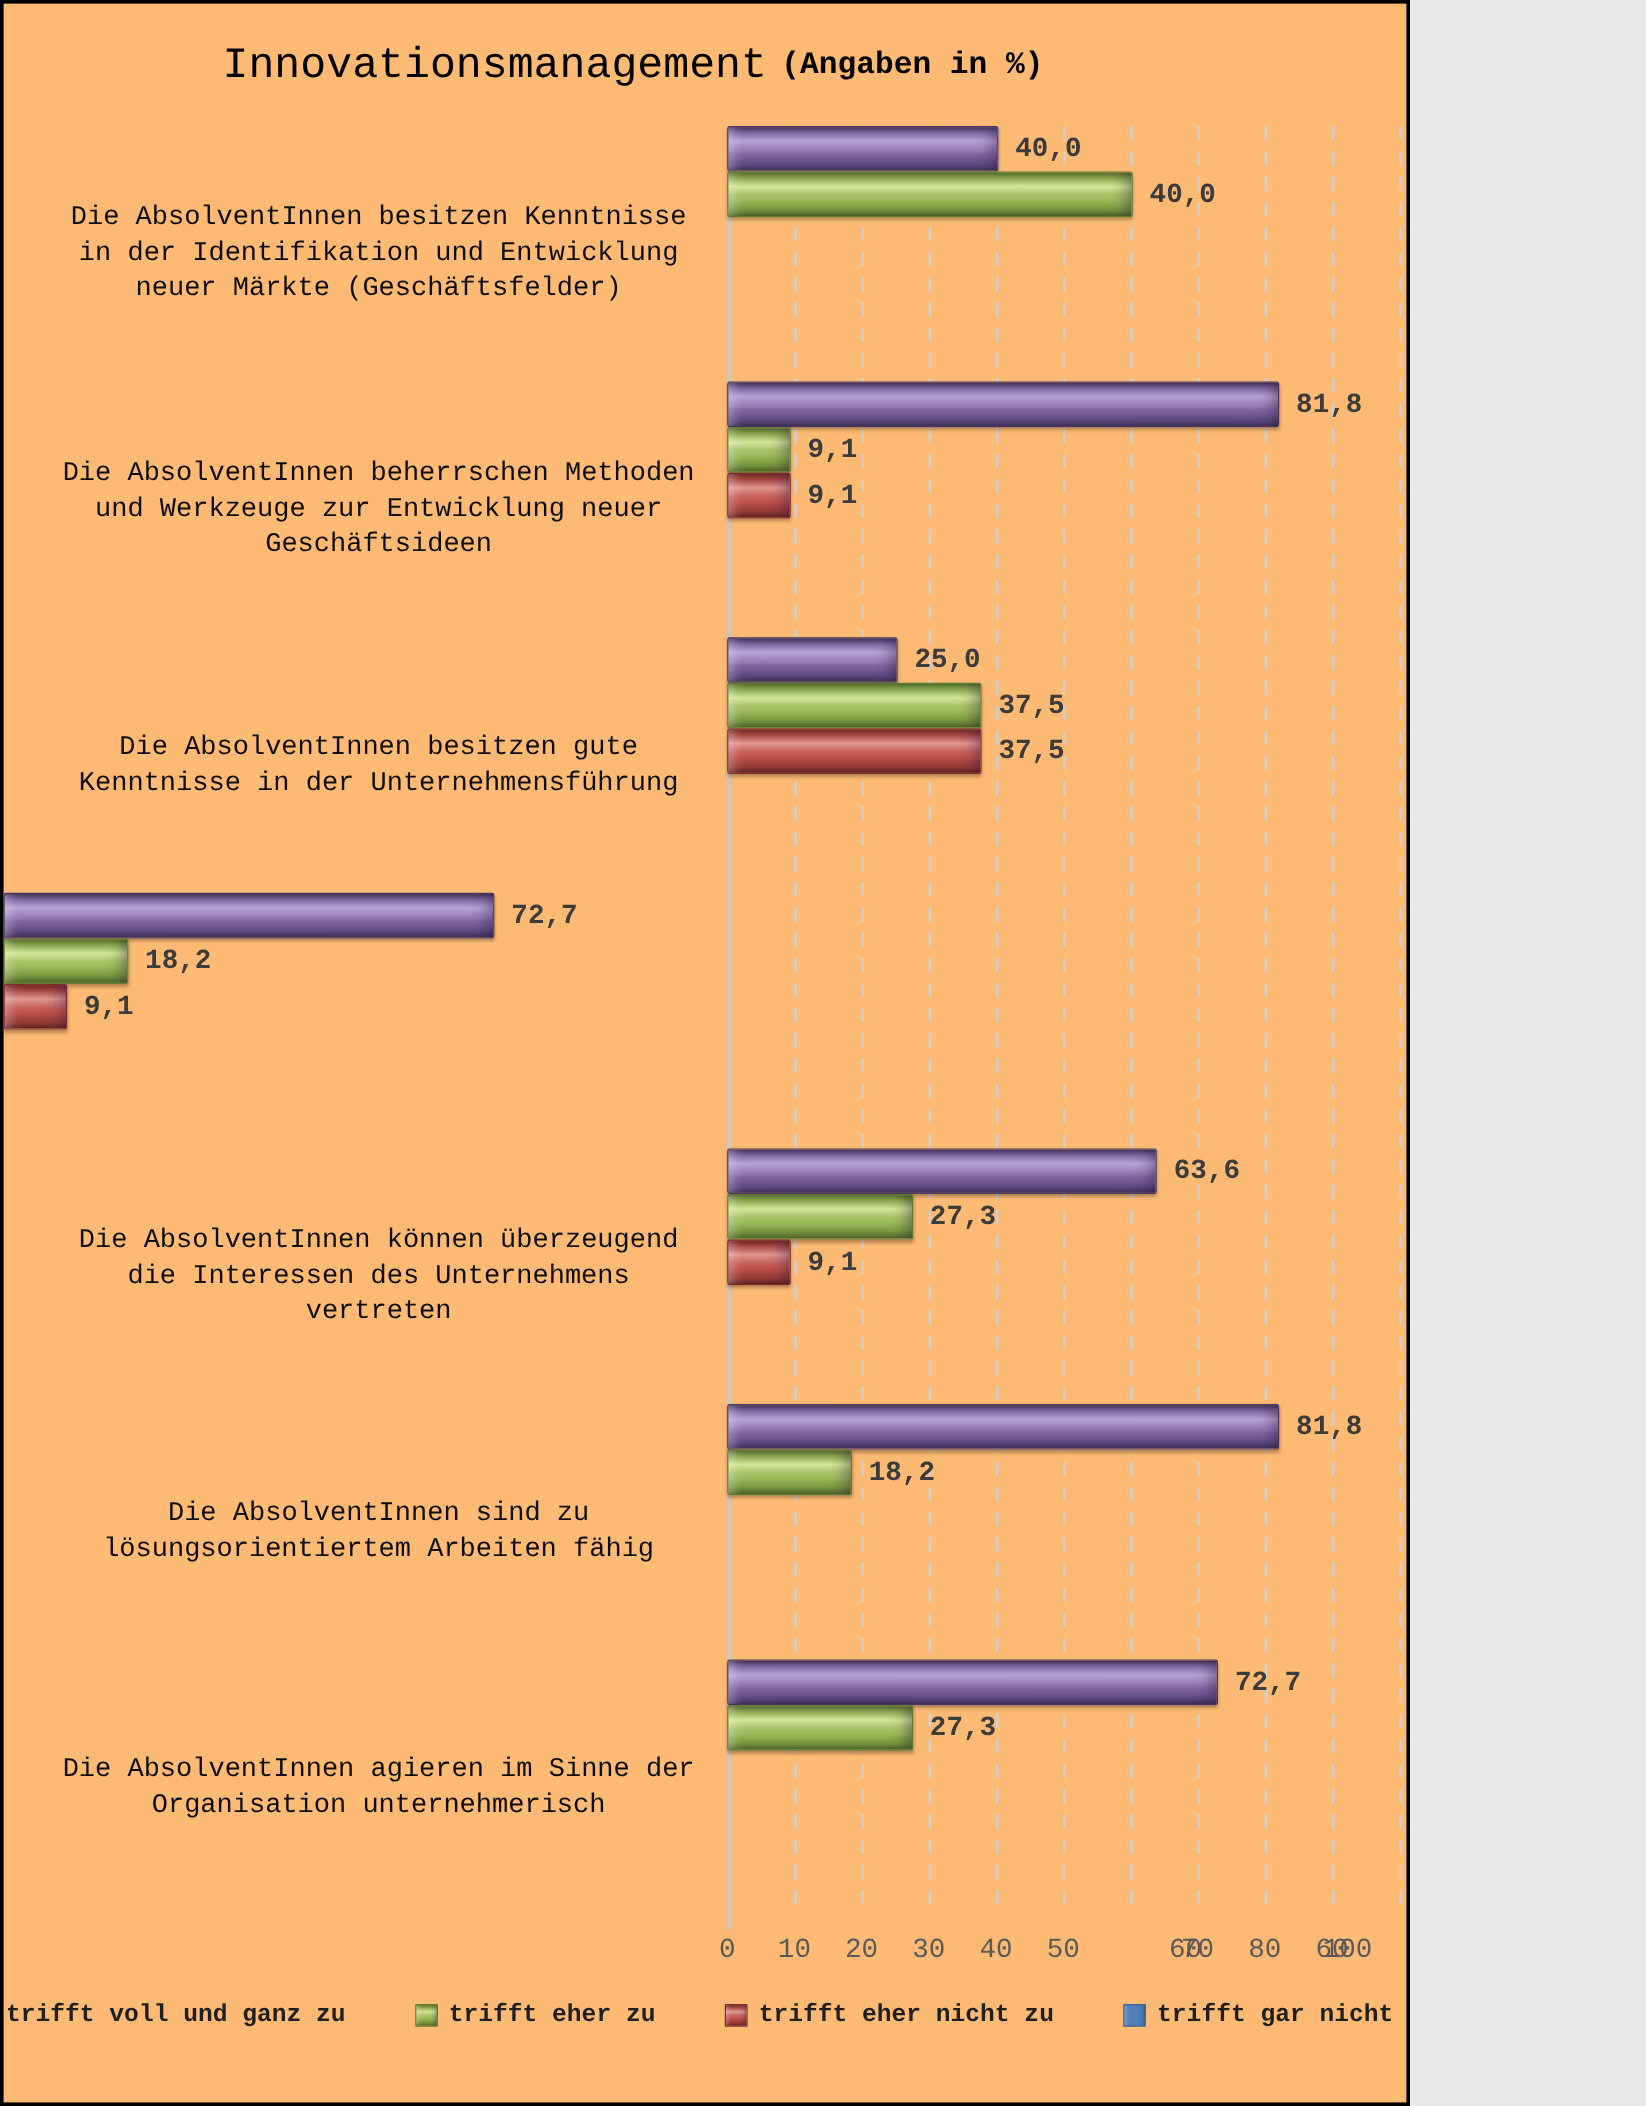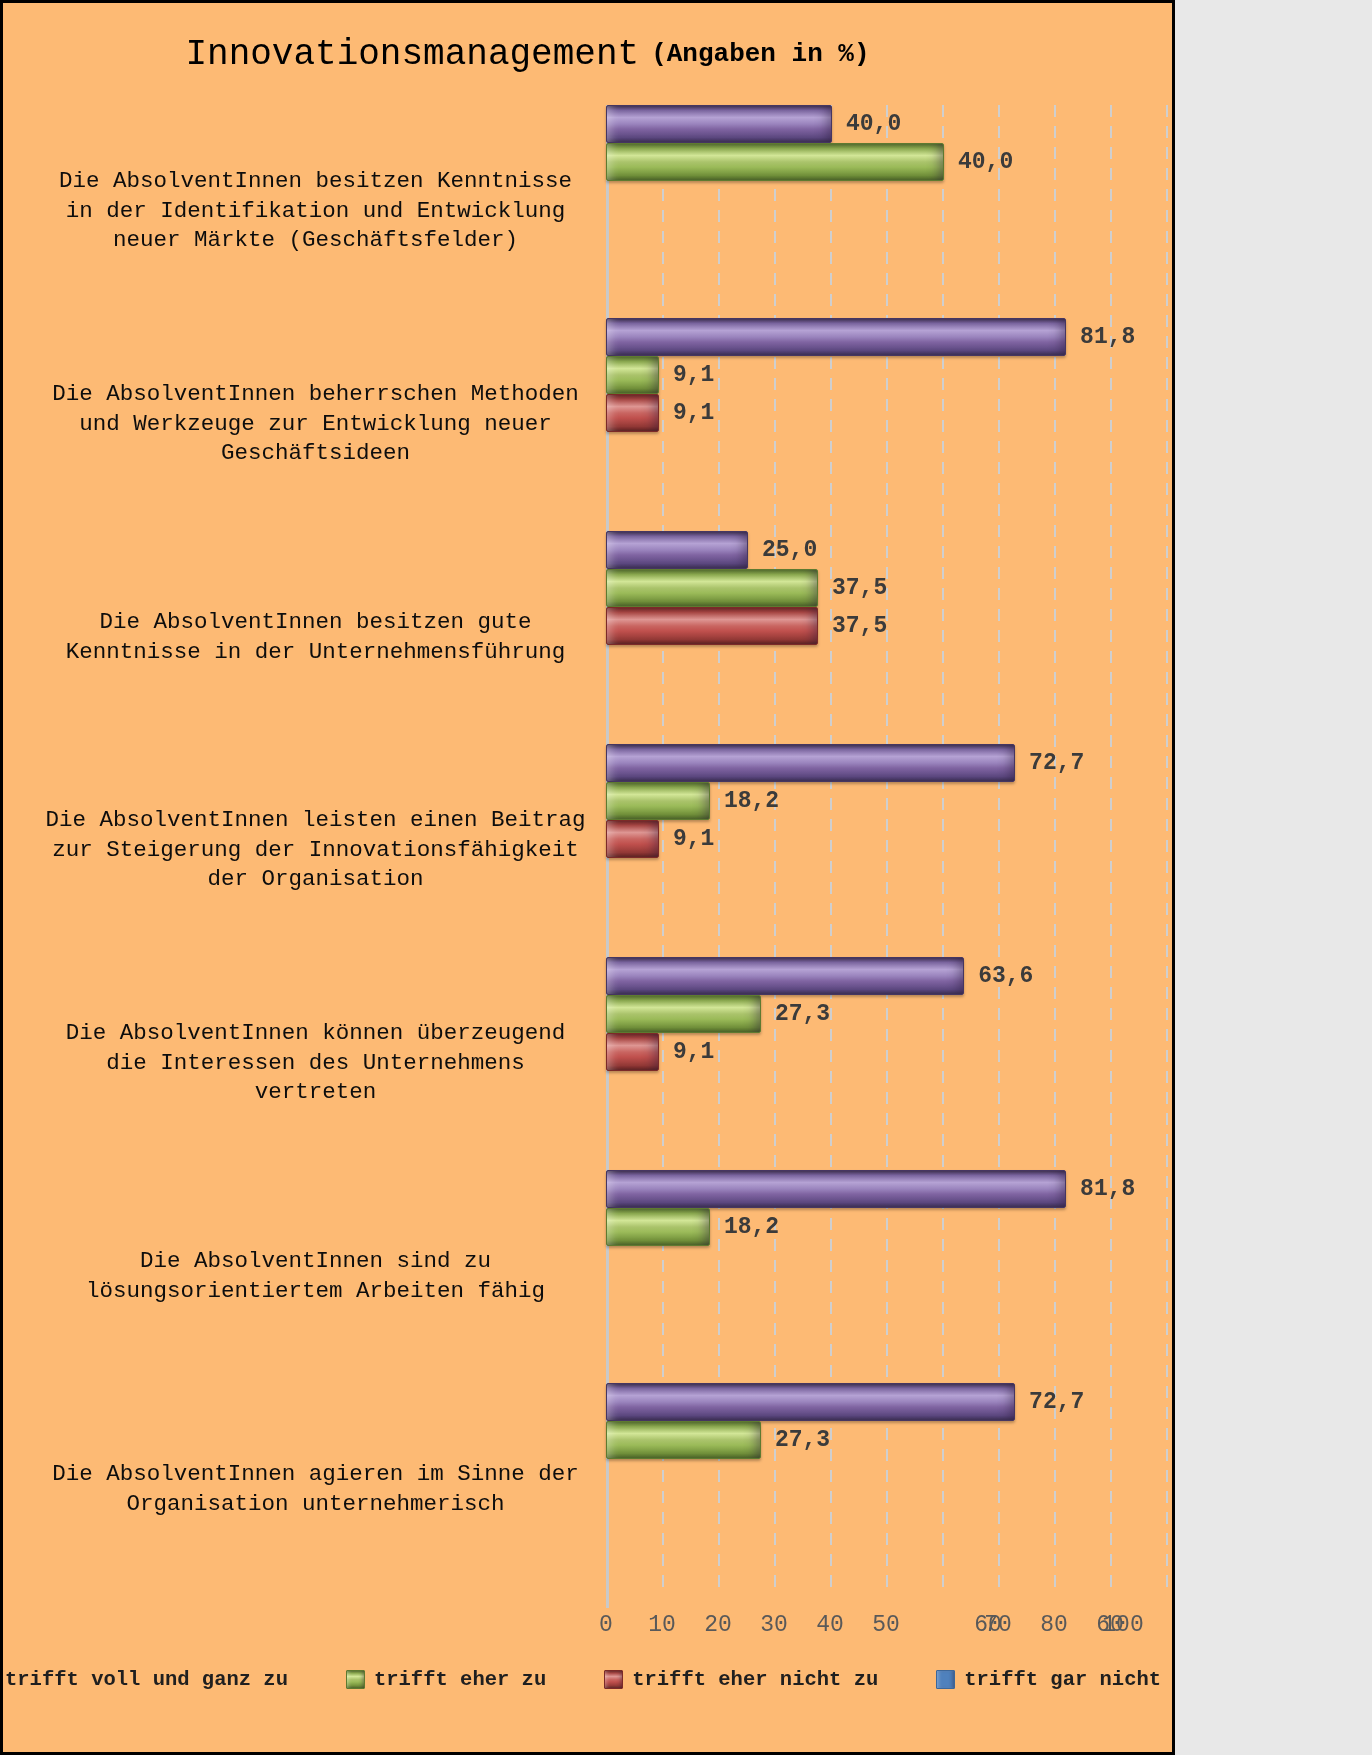--- a/index.html
+++ b/index.html
@@ -104,21 +104,20 @@
               <span class="val">37,5</span>
             </div>
             <div class="bar-line">
               <div class="bar s2" style="width: 210px;"></div>
               <span class="val">37,5</span>
             </div>
             <div class="bar-line"></div>
           </div>
         </div>
         <div class="row">
-          <div class="row-label">Die AbsolventInnen leisten einen Beitrag zur Steigerung der Innovationsfähigkeit der Organisation</div>
           <div class="bars">
             <div class="bar-line">
               <div class="bar s0" style="width: 407.12px;"></div>
               <span class="val">72,7</span>
             </div>
             <div class="bar-line">
               <div class="bar s1" style="width: 101.92px;"></div>
               <span class="val">18,2</span>
             </div>
             <div class="bar-line">

